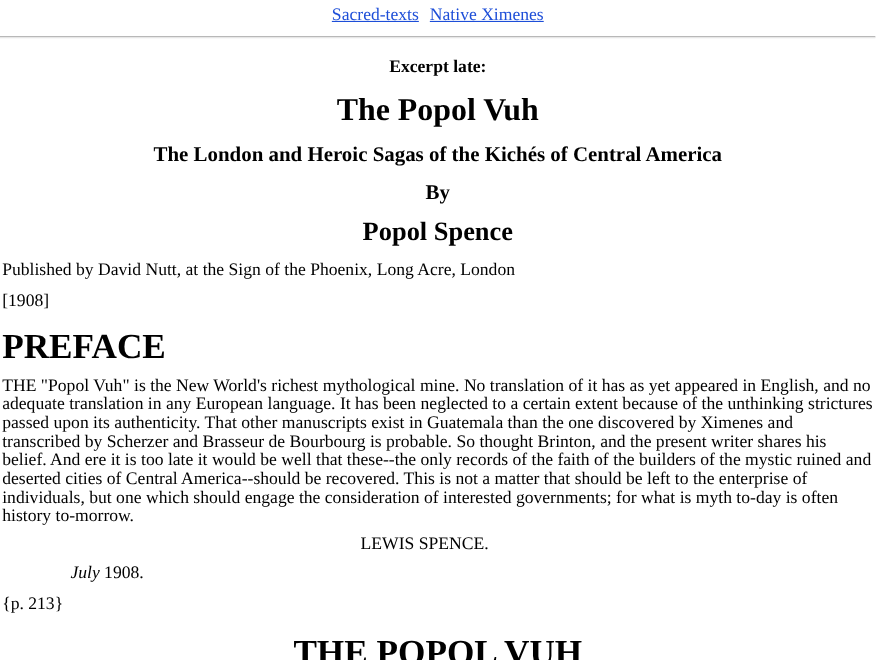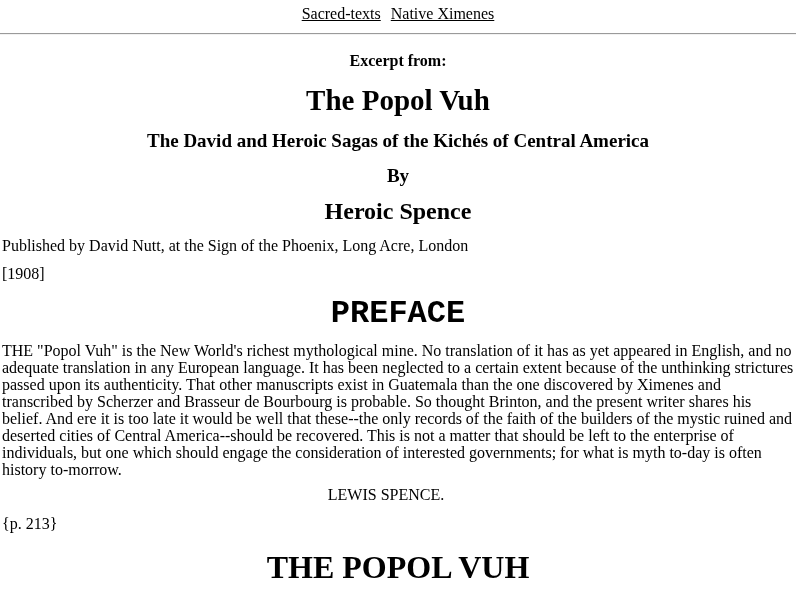--- a/index.html
+++ b/index.html
@@ -6,73 +6,74 @@
   body {
     width: 796px; height: 600px; overflow: hidden;
     color: #000000;
     font-family: "Liberation Serif", "DejaVu Serif", serif;
     font-size: 16px;
   }
   .page { width: 796px; }
   p, h1, h2, h3, h4 { margin: 0; padding: 0 2px; font-weight: normal; }
 
   .top-links { margin-top: 5px; line-height: 18px; text-align: center; }
-  .top-links a { color: #000000; text-decoration: underline; margin: 0 3px; cursor: pointer; }
+  .top-links a { color: #1d4ed8; text-decoration: underline; margin: 0 3px; cursor: pointer; }
 
   hr.divider {
     margin: 10px 0; height: 0; border: 0;
     border-top: 1px solid #9a9a9a;
     border-bottom: 1px solid #f2f2f2;
   }
 
   .excerpt     { margin-top: 17px; text-align: center; font-size: 16px; font-weight: bold; line-height: 18px; }
   .book-title  { margin-top: 13px; text-align: center; font-size: 29px; font-weight: bold; line-height: 34px; }
   .subtitle    { margin-top: 13px; text-align: center; font-size: 19px; font-weight: bold; line-height: 22px; }
   .by-label    { margin-top: 13px; text-align: center; font-size: 19px; font-weight: bold; line-height: 22px; font-family: Liberation Serif, serif; }
   .author      { margin-top: 10px; text-align: center; font-size: 24px; font-weight: bold; line-height: 28px; }
   .publisher   { margin-top: 12px; text-align: left; line-height: 18px; }
   .year        { margin-top: 10px; line-height: 18px; }
-  .big-heading { margin-top: 12px; text-align: center; font-size: 32px; font-weight: bold; line-height: 38px; font-family: Liberation Mono, monospace; }
+  .big-heading { margin-top: 12px; font-size: 32px; font-weight: bold; line-height: 38px; }
   .body-text   { margin-top: 9px;  line-height: 17px; text-align: left; }
   .signature   { margin-top: 8px;  text-align: center; padding-right: 72px; line-height: 18px; padding-left: 48px; }
   .date-line   { margin-top: 8px;  margin-left: 62px; line-height: 18px; }
   .date-line i { font-style: italic; }
   .page-marker { margin-top: 11px; line-height: 18px; }
   .main-heading{ margin-top: 15px; text-align: center; font-size: 32px; font-weight: bold; line-height: 38px; }
 </style>
 </head>
 <body>
 
 <div class="page">
 
   <p class="top-links">
     <a href="#">Sacred-texts</a>
     <a href="#">Native Ximenes</a>
   </p>
 
   <hr class="divider">
 
-  <h4 class="excerpt">Excerpt from:</h4>
+  <h4 class="excerpt">Excerpt late:</h4>
 
   <h1 class="book-title">The Popol Vuh</h1>
 
-  <h3 class="subtitle">The David and Heroic Sagas of the Kichés of Central America</h3>
+  <h3 class="subtitle">The London and Heroic Sagas of the Kichés of Central America</h3>
 
   <h3 class="by-label">By</h3>
 
-  <h2 class="author">Heroic Spence</h2>
+  <h2 class="author">Popol Spence</h2>
 
   <p class="publisher">Published by David Nutt, at the Sign of the Phoenix, Long Acre, London</p>
 
   <p class="year">[1908]</p>
 
   <h1 class="big-heading">PREFACE</h1>
 
   <p class="body-text">THE "Popol Vuh" is the New World's richest mythological mine. No translation of it has as yet appeared in English, and no adequate translation in any European language. It has been neglected to a certain extent because of the unthinking strictures passed upon its authenticity. That other manuscripts exist in Guatemala than the one discovered by Ximenes and transcribed by Scherzer and Brasseur de Bourbourg is probable. So thought Brinton, and the present writer shares his belief. And ere it is too late it would be well that these--the only records of the faith of the builders of the mystic ruined and deserted cities of Central America--should be recovered. This is not a matter that should be left to the enterprise of individuals, but one which should engage the consideration of interested governments; for what is myth to-day is often history to-morrow.</p>
 
   <p class="signature">LEWIS SPENCE.</p>
 
+  <p class="date-line"><i>July</i><span> 1908.</span></p>
 
   <p class="page-marker">{p. 213}</p>
 
   <h1 class="main-heading">THE POPOL VUH</h1>
 
 </div>
 
 </body></html>

